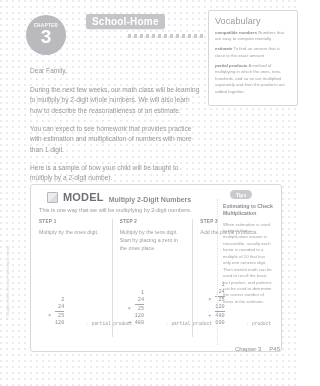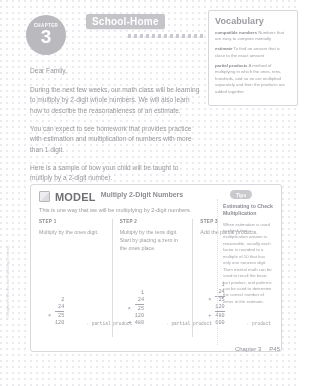--- a/index.html
+++ b/index.html
@@ -59,31 +59,31 @@
   .letter p.salutation{margin-bottom:8px;}
 
   
   .vocab{
     position:absolute;left:200px;top:6px;width:90px;min-height:86px;
     border:1px solid #d6d6db;border-radius:2px;
     background:#ffffff;
     padding:5px 6px 7px 6px;
     box-sizing:border-box;
   }
-  .vocab-title{font-size:9px;font-weight:bold;color:#9b9ba1;margin:0 0 4px 0;letter-spacing:.1px;}
+  .vocab-title{font-size:9px;font-weight:normal;color:#9b9ba1;margin:0 0 4px 0;letter-spacing:.1px;}
   .vocab-item{font-size:4.3px;line-height:1.5;color:#a0a0a6;margin-bottom:3.5px;}
   .vocab-term{font-weight:bold;color:#8a8a90;}
 
   
   .model{
     position:absolute;left:22px;top:180px;right:10px;height:168px;
     border:1px solid #d8d8dd;border-radius:3px;background:#ffffff;
     box-sizing:border-box;padding:6px 8px;
   }
-  .model-head{display:flex;align-items:flex-start;gap:5px;margin-bottom:4px;}
+  .model-head{display:flex;align-items:flex-end;gap:5px;margin-bottom:4px;margin-left:8px;}
   .model-icon{
     width:9px;height:9px;border:1.2px solid #b6b6bb;border-radius:1px;
     background:linear-gradient(135deg,#ededf1 50%,#dcdce1 50%);
     flex:none;
   }
   .model-word{font-size:11px;font-weight:bold;color:#6f6f75;letter-spacing:.2px;}
   .model-sub{font-size:7px;font-weight:bold;color:#8d8d93;}
   .model-intro{font-size:5.6px;color:#9b9ba1;margin:0 0 6px 0;}
 
   .cols{display:flex;gap:0;height:118px;}

